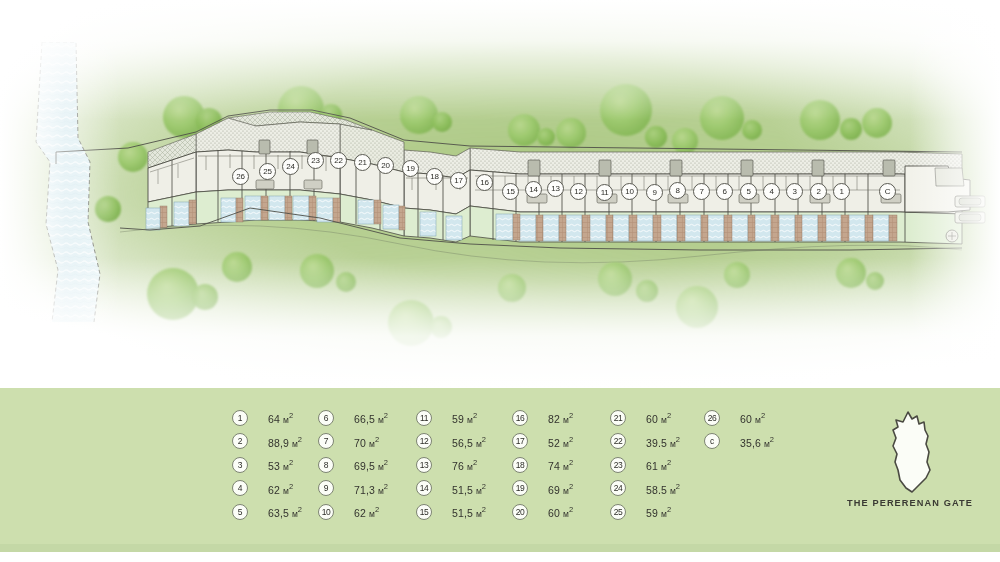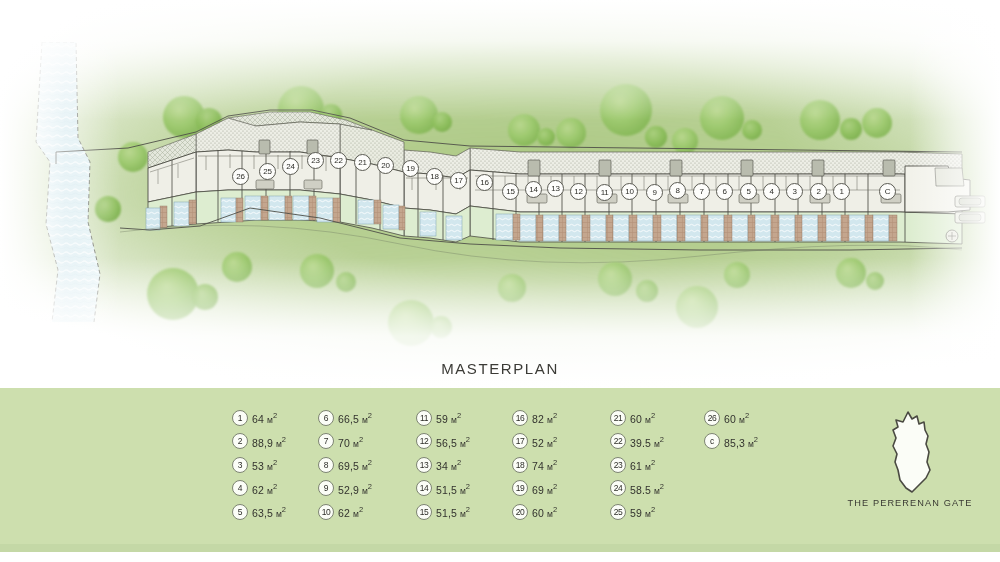--- a/index.html
+++ b/index.html
@@ -90,31 +90,31 @@
     position:relative;height:23.5px;white-space:nowrap;
     display:flex;align-items:center;
   }
   .legend-circle{
     width:16px;height:16px;border-radius:50%;
     background:#fbfdf7;border:1px solid #7d8472;
     font-size:8.5px;line-height:14px;text-align:center;color:#2e2e29;
     box-sizing:border-box;flex:0 0 auto;letter-spacing:-.4px;
   }
   .legend-area{
-    margin-left:4px;font-size:10.5px;color:#33332e;letter-spacing:.1px;
+    margin-left:20px;font-size:10.5px;color:#33332e;letter-spacing:.1px;
   }
   .legend-area .sup{font-size:7.5px;vertical-align:super;}
   .legend-area .unit{font-size:8.5px;}
 
   
   #logo-block{position:absolute;left:840px;top:22px;width:140px;height:118px;}
   #logo-shape{position:absolute;left:44px;top:0px;width:56px;height:84px;}
   #logo-text{
     position:absolute;left:0;top:88px;width:140px;text-align:center;
-    font-size:9.2px;letter-spacing:1.1px;color:#3a3a33;font-weight:normal;
+    font-size:9.2px;letter-spacing:1.1px;color:#3a3a33;font-weight:bold;
   }
 </style>
 </head>
 <body>
 
 <div id="plan-area">
 
   <div class="terrain" id="terrain-main"></div>
 
   <div class="tree" style="left:163px;top:96px;width:42px;height:42px;"></div>
@@ -445,21 +445,20 @@
       <div class="unit-badge" style="left: 693px; top: 183px;">7</div>
       <div class="unit-badge" style="left: 716px; top: 183px;">6</div>
       <div class="unit-badge" style="left: 740px; top: 183px;">5</div>
       <div class="unit-badge" style="left: 763px; top: 183px;">4</div>
       <div class="unit-badge" style="left: 786px; top: 183px;">3</div>
       <div class="unit-badge" style="left: 810px; top: 183px;">2</div>
       <div class="unit-badge" style="left: 833px; top: 183px;">1</div>
       <div class="unit-badge" style="left: 879px; top: 183px;">C</div>
     </div>
 
-  <div id="masterplan-title">MASTERPLAN</div>
 </div>
 
 <div id="legend-band">
 
   <div id="legend-columns">
       <div class="legend-col" style="left: 0px;">
         <div class="legend-item">
           <span class="legend-circle">1</span>
           <span class="legend-area"><span>64</span> <span class="unit">м</span><span class="sup">2</span></span>
         </div>
@@ -488,39 +487,39 @@
         <div class="legend-item">
           <span class="legend-circle">7</span>
           <span class="legend-area"><span>70</span> <span class="unit">м</span><span class="sup">2</span></span>
         </div>
         <div class="legend-item">
           <span class="legend-circle">8</span>
           <span class="legend-area"><span>69,5</span> <span class="unit">м</span><span class="sup">2</span></span>
         </div>
         <div class="legend-item">
           <span class="legend-circle">9</span>
-          <span class="legend-area"><span>52,9</span> <span class="unit">м</span><span class="sup">2</span></span>
+          <span class="legend-area"><span>71,3</span> <span class="unit">м</span><span class="sup">2</span></span>
         </div>
         <div class="legend-item">
           <span class="legend-circle">10</span>
           <span class="legend-area"><span>62</span> <span class="unit">м</span><span class="sup">2</span></span>
         </div>
       </div>
       <div class="legend-col" style="left: 184px;">
         <div class="legend-item">
           <span class="legend-circle">11</span>
           <span class="legend-area"><span>59</span> <span class="unit">м</span><span class="sup">2</span></span>
         </div>
         <div class="legend-item">
           <span class="legend-circle">12</span>
           <span class="legend-area"><span>56,5</span> <span class="unit">м</span><span class="sup">2</span></span>
         </div>
         <div class="legend-item">
           <span class="legend-circle">13</span>
-          <span class="legend-area"><span>34</span> <span class="unit">м</span><span class="sup">2</span></span>
+          <span class="legend-area"><span>76</span> <span class="unit">м</span><span class="sup">2</span></span>
         </div>
         <div class="legend-item">
           <span class="legend-circle">14</span>
           <span class="legend-area"><span>51,5</span> <span class="unit">м</span><span class="sup">2</span></span>
         </div>
         <div class="legend-item">
           <span class="legend-circle">15</span>
           <span class="legend-area"><span>51,5</span> <span class="unit">м</span><span class="sup">2</span></span>
         </div>
       </div>
@@ -568,21 +567,21 @@
           <span class="legend-area"><span>59</span> <span class="unit">м</span><span class="sup">2</span></span>
         </div>
       </div>
       <div class="legend-col" style="left: 472px;">
         <div class="legend-item">
           <span class="legend-circle">26</span>
           <span class="legend-area"><span>60</span> <span class="unit">м</span><span class="sup">2</span></span>
         </div>
         <div class="legend-item">
           <span class="legend-circle">c</span>
-          <span class="legend-area"><span>85,3</span> <span class="unit">м</span><span class="sup">2</span></span>
+          <span class="legend-area"><span>35,6</span> <span class="unit">м</span><span class="sup">2</span></span>
         </div>
       </div>
     </div>
 
   <div id="logo-block">
     <svg id="logo-shape" viewBox="0 0 56 84">
       <path d="M24 2 L28 9 L33 6 L35 14 L40 12 L41 20 L44 26 L42 34 L45 42 L43 52
                L46 60 L42 68 L34 76 L28 82 L22 78 L16 70 L14 60 L11 52 L13 44 L9 36
                L12 28 L9 20 L14 17 L12 10 L19 12 Z" fill="#fbfdf7" stroke="#4a4a42" stroke-width="1.6" stroke-linejoin="round"></path>
     </svg>

